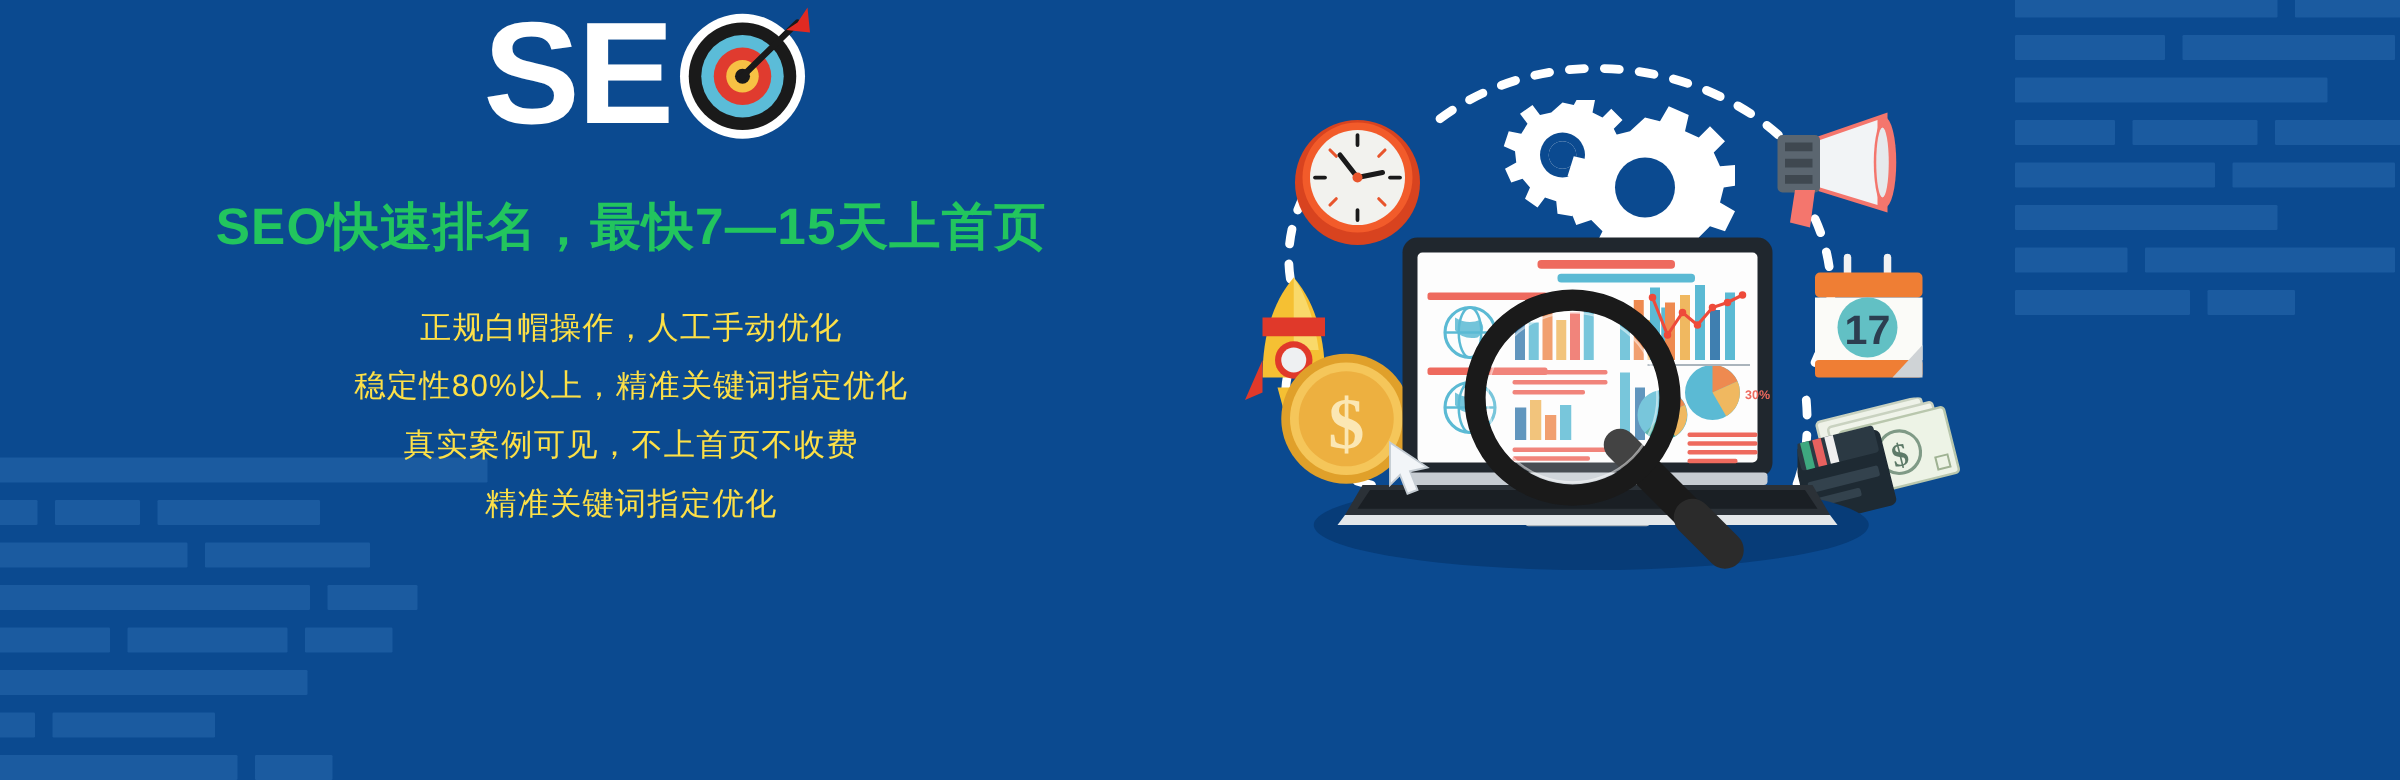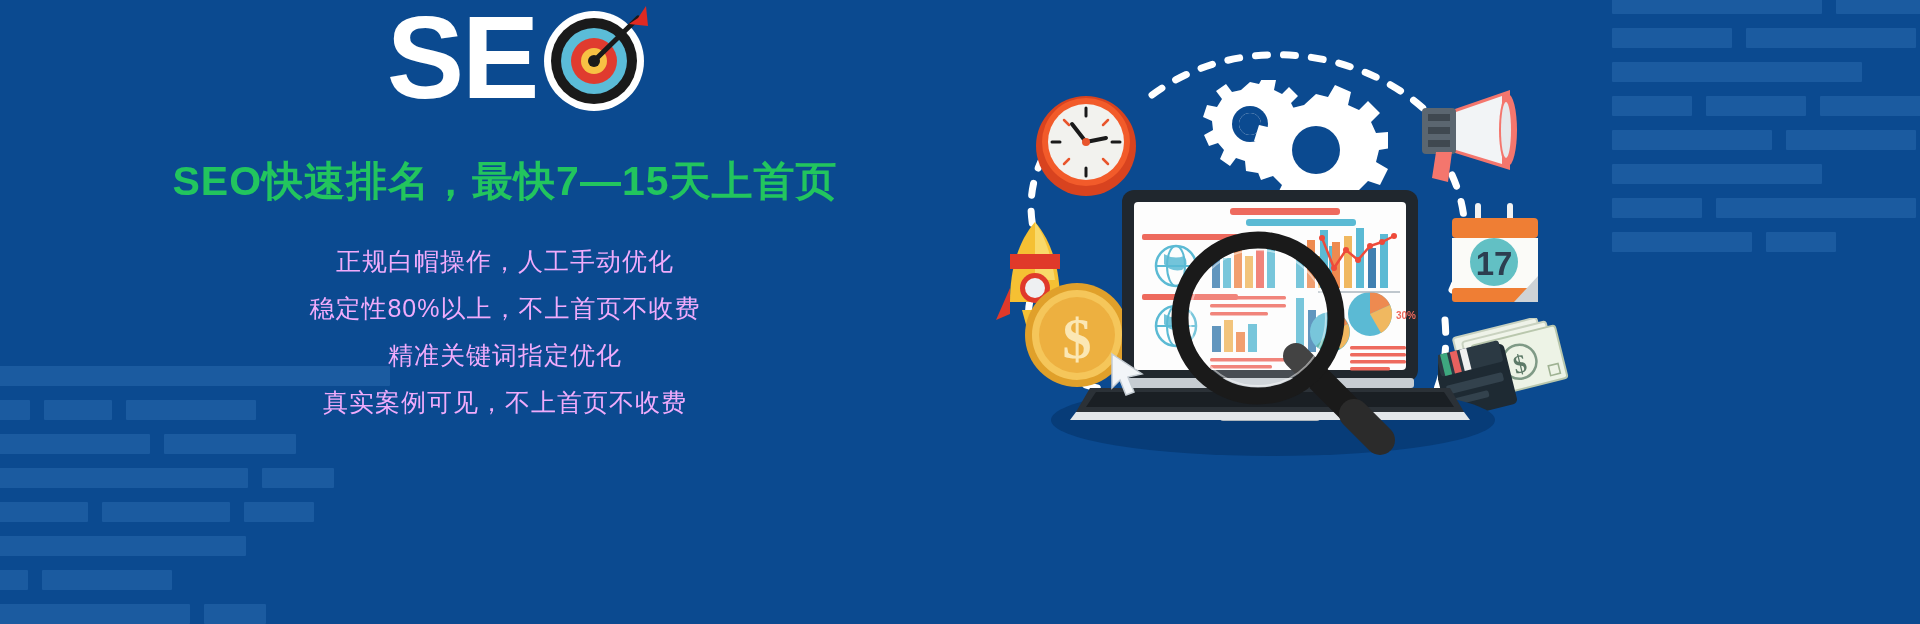--- a/index.html
+++ b/index.html
@@ -89,21 +89,21 @@
 
   
   .sublines {
     margin-top: 36px;
     display: flex;
     flex-direction: column;
     align-items: center;
     gap: 14px;
   }
   .subline {
-    color: #f0abfc;
+    color: #fde047;
     font-size: 25px;
     letter-spacing: 1px;
     white-space: nowrap;
     font-family: "Liberation Sans", "DejaVu Sans", sans-serif;
   }
 
   
   .illustration {
     position: absolute;
     left: 1000px;
@@ -202,23 +202,23 @@
           <line x1="53" y1="57" x2="97" y2="14" stroke="#1a1a1a" stroke-width="5" stroke-linecap="round"></line>
           <polygon points="97,14 105,2 107,22 88,20" fill="#e02a22"></polygon>
         </svg>
       </span>
     </div>
 
     <div class="headline">SEO快速排名，最快7—15天上首页</div>
 
     <div class="sublines">
       <div class="subline">正规白帽操作，人工手动优化</div>
-      <div class="subline">稳定性80%以上，不上首页不收费</div>
+      <div class="subline">稳定性80%以上，精准关键词指定优化</div>
+      <div class="subline">真实案例可见，不上首页不收费</div>
       <div class="subline">精准关键词指定优化</div>
-      <div class="subline">真实案例可见，不上首页不收费</div>
     </div>
   </div>
 
   <div class="illustration">
 
     <svg class="ill-item" style="left:0;top:0;" width="560" height="624" aria-hidden="true">
       <path d="M 40 250 C 10 180 60 105 120 105" fill="none" stroke="#ffffff" stroke-width="7" stroke-linecap="round" stroke-dasharray="12 16"></path>
       <path d="M 152 95 C 240 30 360 50 425 110" fill="none" stroke="#ffffff" stroke-width="7" stroke-linecap="round" stroke-dasharray="12 16"></path>
       <path d="M 452 175 C 470 215 468 255 452 290" fill="none" stroke="#ffffff" stroke-width="7" stroke-linecap="round" stroke-dasharray="12 16"></path>
       <path d="M 445 320 C 450 380 430 410 405 435" fill="none" stroke="#ffffff" stroke-width="7" stroke-linecap="round" stroke-dasharray="12 16"></path>

